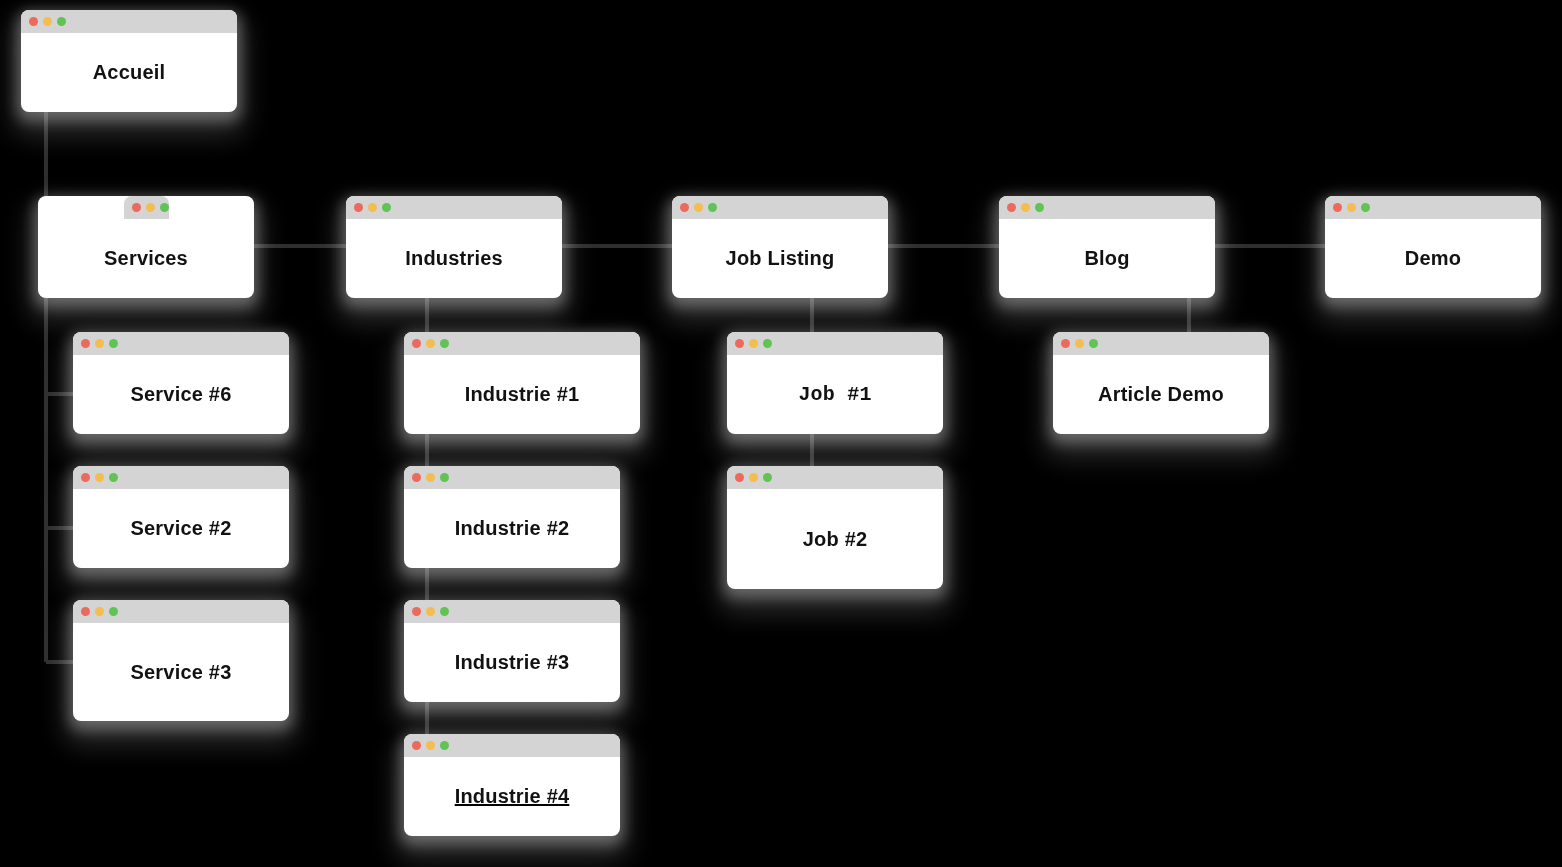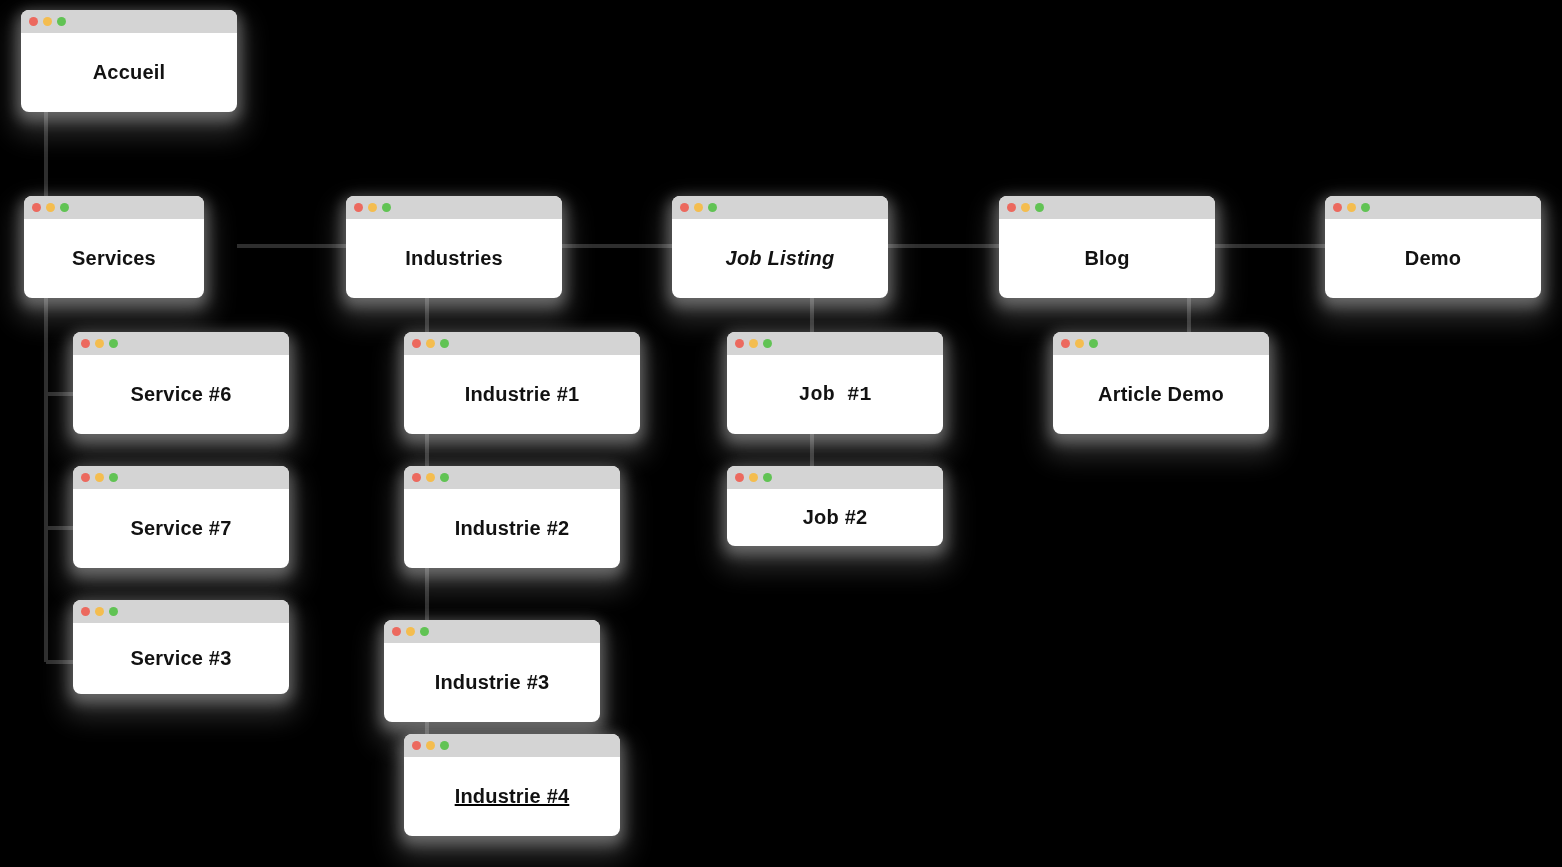--- a/index.html
+++ b/index.html
@@ -79,21 +79,21 @@
     <div class="titlebar" style="flex-basis: 23px;">
       <span class="dot red"></span>
       <span class="dot yellow"></span>
       <span class="dot green"></span>
     </div>
     <div class="content">
       <span class="label">Accueil</span>
     </div>
   </div>
 
-  <div class="node" style="left: 24px; top: 196px; width: 180px; height: 102px;">
+  <div class="node" style="left: 38px; top: 196px; width: 216px; height: 102px; align-items: center;">
     <div class="titlebar" style="flex-basis: 23px;">
       <span class="dot red"></span>
       <span class="dot yellow"></span>
       <span class="dot green"></span>
     </div>
     <div class="content">
       <span class="label">Services</span>
     </div>
   </div>
 
@@ -101,21 +101,21 @@
     <div class="titlebar" style="flex-basis: 23px;">
       <span class="dot red"></span>
       <span class="dot yellow"></span>
       <span class="dot green"></span>
     </div>
     <div class="content">
       <span class="label">Industries</span>
     </div>
   </div>
 
-  <div class="node" style="left: 672px; top: 196px; width: 216px; height: 102px; font-style: italic;">
+  <div class="node" style="left: 672px; top: 196px; width: 216px; height: 102px;">
     <div class="titlebar" style="flex-basis: 23px;">
       <span class="dot red"></span>
       <span class="dot yellow"></span>
       <span class="dot green"></span>
     </div>
     <div class="content">
       <span class="label">Job Listing</span>
     </div>
   </div>
 
@@ -152,25 +152,25 @@
     </div>
   </div>
 
   <div class="node" style="left: 73px; top: 466px; width: 216px; height: 102px;">
     <div class="titlebar" style="flex-basis: 23px;">
       <span class="dot red"></span>
       <span class="dot yellow"></span>
       <span class="dot green"></span>
     </div>
     <div class="content">
-      <span class="label">Service #7</span>
-    </div>
-  </div>
-
-  <div class="node" style="left: 73px; top: 600px; width: 216px; height: 94px;">
+      <span class="label">Service #2</span>
+    </div>
+  </div>
+
+  <div class="node" style="left: 73px; top: 600px; width: 216px; height: 121px;">
     <div class="titlebar" style="flex-basis: 23px;">
       <span class="dot red"></span>
       <span class="dot yellow"></span>
       <span class="dot green"></span>
     </div>
     <div class="content">
       <span class="label">Service #3</span>
     </div>
   </div>
 
@@ -189,21 +189,21 @@
     <div class="titlebar" style="flex-basis: 23px;">
       <span class="dot red"></span>
       <span class="dot yellow"></span>
       <span class="dot green"></span>
     </div>
     <div class="content">
       <span class="label">Industrie #2</span>
     </div>
   </div>
 
-  <div class="node" style="left: 384px; top: 600px; width: 216px; height: 102px; margin-top: 20px;">
+  <div class="node" style="left: 404px; top: 600px; width: 216px; height: 102px;">
     <div class="titlebar" style="flex-basis: 23px;">
       <span class="dot red"></span>
       <span class="dot yellow"></span>
       <span class="dot green"></span>
     </div>
     <div class="content">
       <span class="label">Industrie #3</span>
     </div>
   </div>
 
@@ -222,21 +222,21 @@
     <div class="titlebar" style="flex-basis: 23px;">
       <span class="dot red"></span>
       <span class="dot yellow"></span>
       <span class="dot green"></span>
     </div>
     <div class="content">
       <span class="label">Job #1</span>
     </div>
   </div>
 
-  <div class="node" style="left: 727px; top: 466px; width: 216px; height: 80px;">
+  <div class="node" style="left: 727px; top: 466px; width: 216px; height: 123px;">
     <div class="titlebar" style="flex-basis: 23px;">
       <span class="dot red"></span>
       <span class="dot yellow"></span>
       <span class="dot green"></span>
     </div>
     <div class="content">
       <span class="label">Job #2</span>
     </div>
   </div>
 

